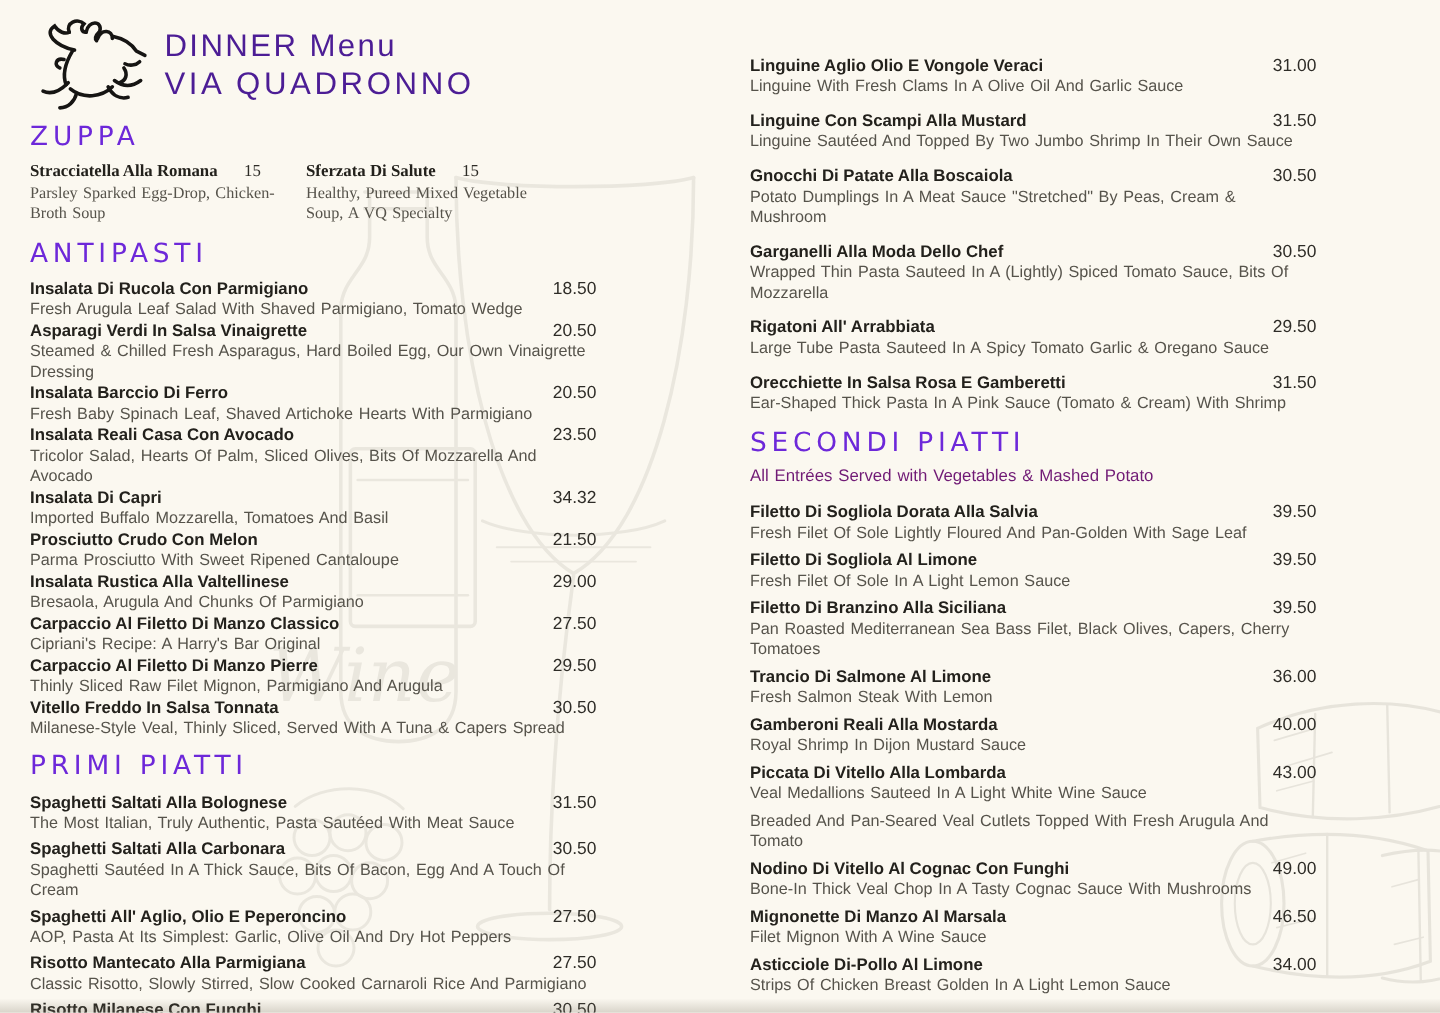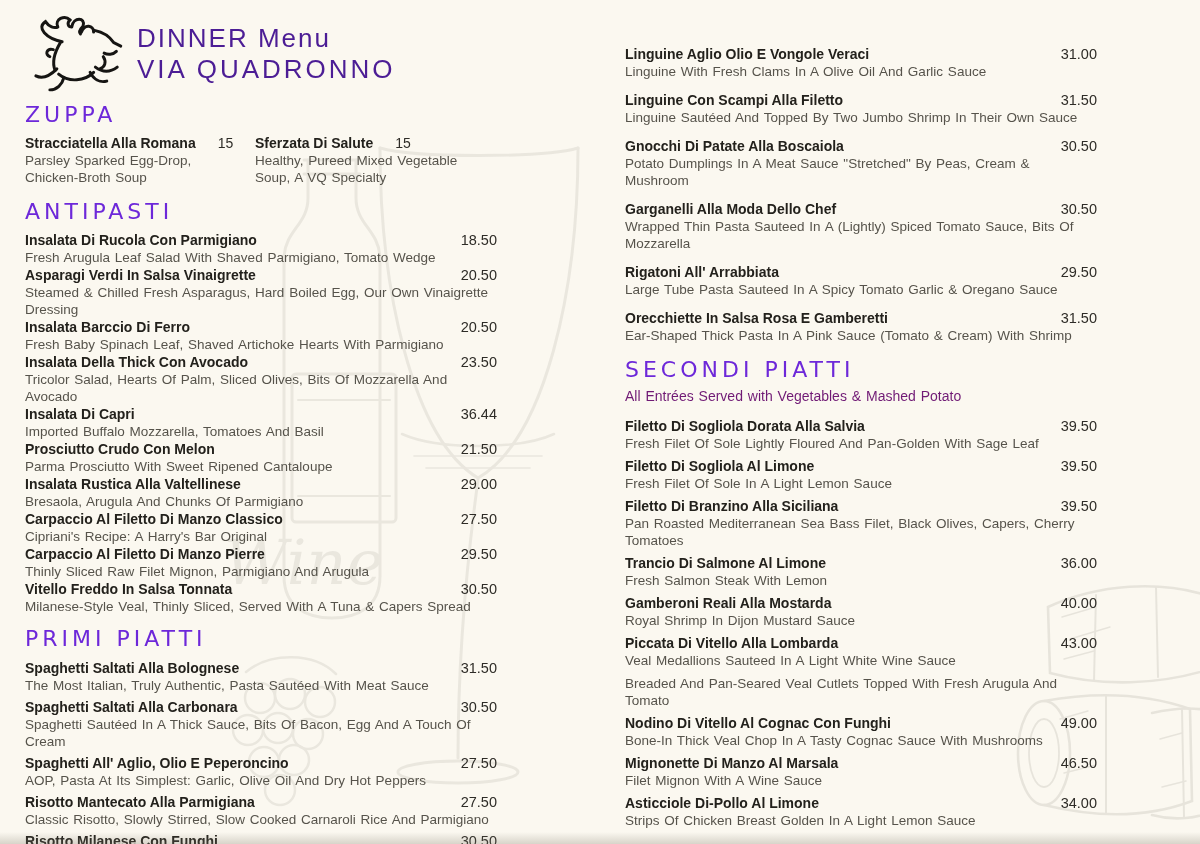--- a/index.html
+++ b/index.html
@@ -34,21 +34,21 @@
   .item-name{font-weight:bold;font-size:14px;line-height:17px;color:#23211c;}
   .item-price{font-size:14.5px;color:#2e2c27;white-space:nowrap;}
   .item-desc{font-size:13.5px;line-height:17px;color:#56534b;word-spacing:1px;}
   #antipasti-items .menu-item{margin-bottom:1px;}
   #primi-items .menu-item{margin-bottom:5px;}
   #pasta2-items .menu-item{margin-bottom:12px;}
   #secondi-items .menu-item{margin-bottom:6px;}
   .note{font-size:14px;color:#701a75;margin:0 0 14px;word-spacing:1px;}
 
   
-  .zuppa-row{display:flex;}
+  .zuppa-row{display:flex;font-family:Liberation Serif, serif;}
   .zuppa-col1{width:230px;}
   .zuppa-col2{width:242px;}
   .zuppa-head{display:flex;gap:22px;align-items:baseline;}
   .zuppa-head .item-price{font-size:14px;}
   .zuppa-desc{max-width:212px;}
 
   
   .decor{position:absolute;pointer-events:none;z-index:1;}
   #bottle-decor{left:190px;top:138px;opacity:0.085;}
   #barrels-decor{right:0;bottom:6px;opacity:0.10;}
@@ -188,30 +188,30 @@
   <div class="menu-item">
     <div class="item-head">
       <span class="item-name">Insalata Barccio Di Ferro</span>
       <span class="item-price">20.50</span>
     </div>
     <div class="item-desc">Fresh Baby Spinach Leaf, Shaved Artichoke Hearts With Parmigiano</div>
   </div>
 
   <div class="menu-item">
     <div class="item-head">
-      <span class="item-name">Insalata Della Thick Con Avocado</span>
+      <span class="item-name">Insalata Reali Casa Con Avocado</span>
       <span class="item-price">23.50</span>
     </div>
     <div class="item-desc">Tricolor Salad, Hearts Of Palm, Sliced Olives, Bits Of Mozzarella And Avocado</div>
   </div>
 
   <div class="menu-item">
     <div class="item-head">
       <span class="item-name">Insalata Di Capri</span>
-      <span class="item-price">36.44</span>
+      <span class="item-price">34.32</span>
     </div>
     <div class="item-desc">Imported Buffalo Mozzarella, Tomatoes And Basil</div>
   </div>
 
   <div class="menu-item">
     <div class="item-head">
       <span class="item-name">Prosciutto Crudo Con Melon</span>
       <span class="item-price">21.50</span>
     </div>
     <div class="item-desc">Parma Prosciutto With Sweet Ripened Cantaloupe</div>
@@ -304,21 +304,21 @@
   <div class="menu-item">
     <div class="item-head">
       <span class="item-name">Linguine Aglio Olio E Vongole Veraci</span>
       <span class="item-price">31.00</span>
     </div>
     <div class="item-desc">Linguine With Fresh Clams In A Olive Oil And Garlic Sauce</div>
   </div>
 
   <div class="menu-item">
     <div class="item-head">
-      <span class="item-name">Linguine Con Scampi Alla Filetto</span>
+      <span class="item-name">Linguine Con Scampi Alla Mustard</span>
       <span class="item-price">31.50</span>
     </div>
     <div class="item-desc">Linguine Sautéed And Topped By Two Jumbo Shrimp In Their Own Sauce</div>
   </div>
 
   <div class="menu-item">
     <div class="item-head">
       <span class="item-name">Gnocchi Di Patate Alla Boscaiola</span>
       <span class="item-price">30.50</span>
     </div>

